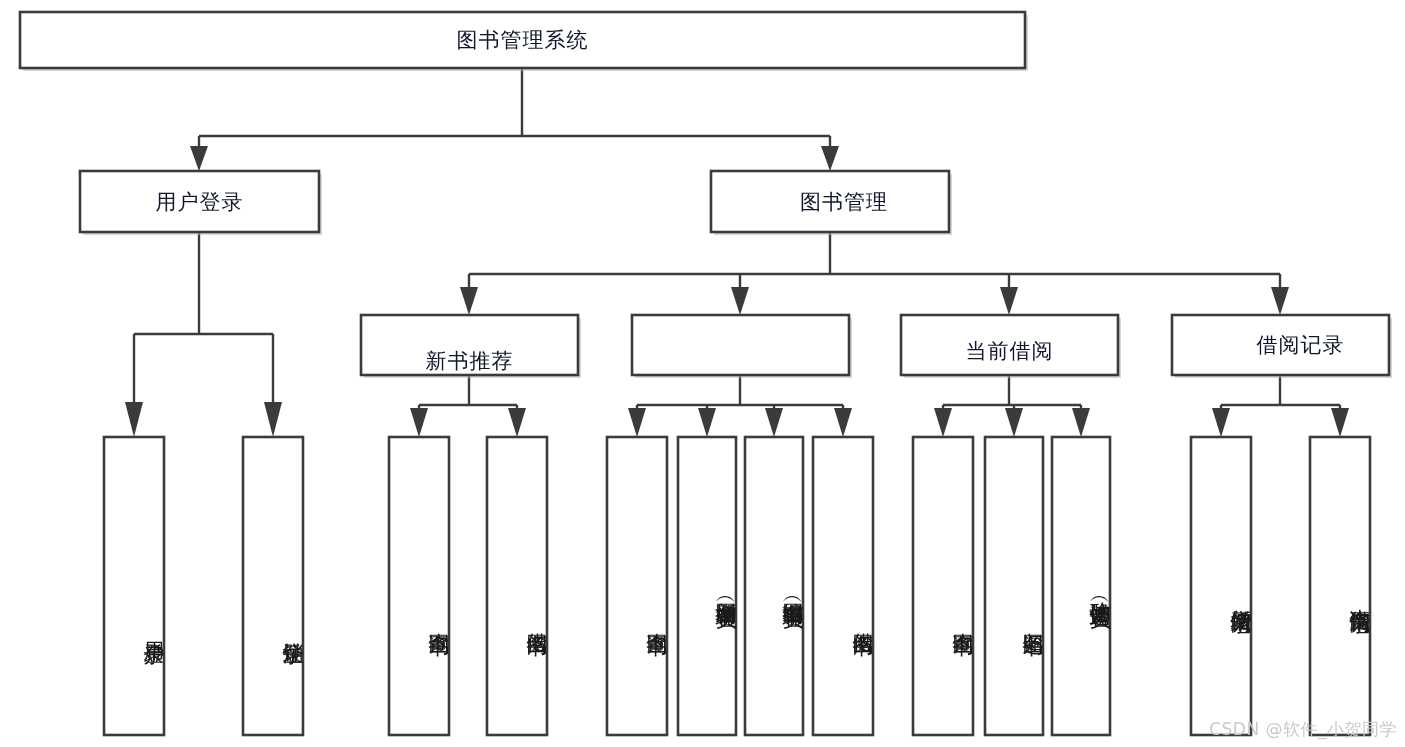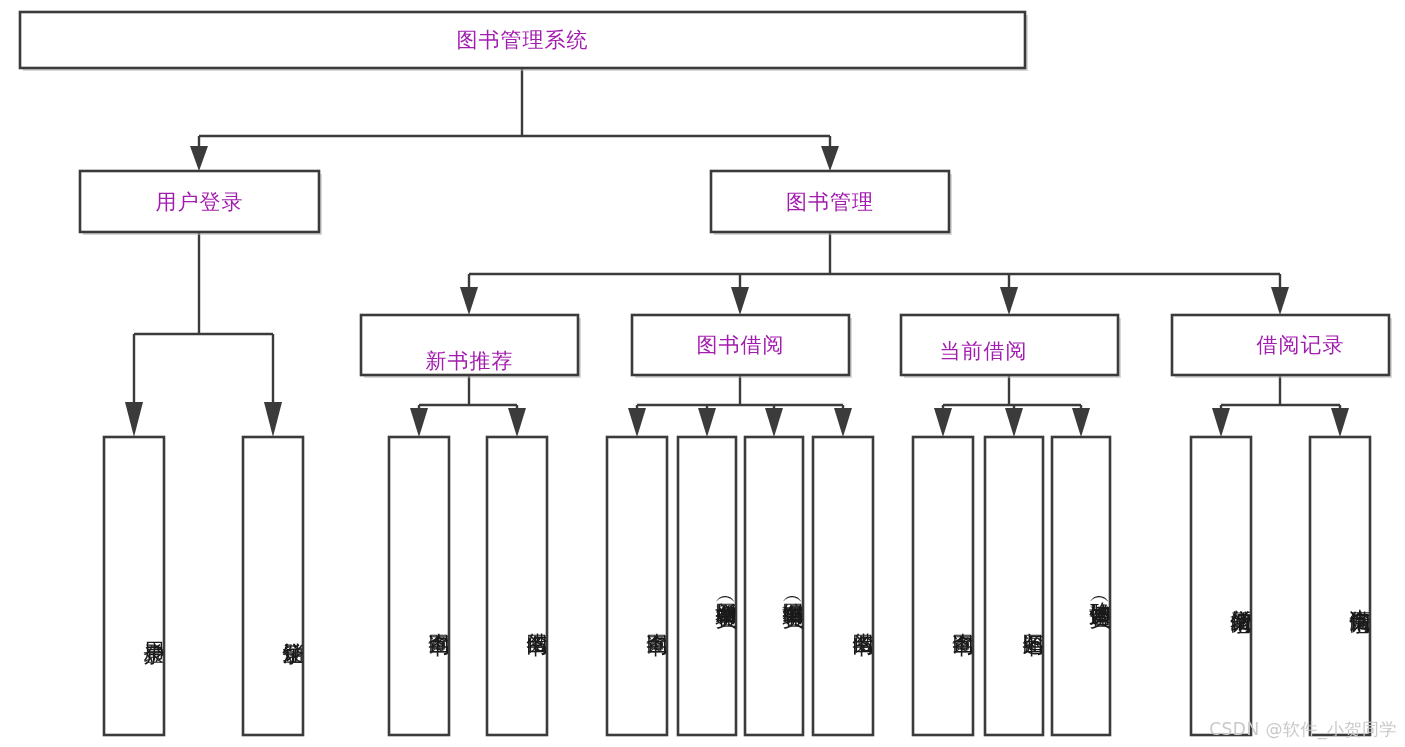--- a/index.html
+++ b/index.html
@@ -58,21 +58,21 @@
     white-space: nowrap;
     pointer-events: none;
   }
   .hlabel-box {
     position: absolute;
     display: flex;
     align-items: center;
     justify-content: center;
     font-family: "DejaVu Sans", "Liberation Sans", sans-serif;
     font-size: 21px;
-    color: #a21caf;
+    color: #0f172a;
     letter-spacing: 1px;
     white-space: nowrap;
     pointer-events: none;
   }
   #watermark {
     position: absolute;
     right: 8px;
     bottom: 6px;
     font-family: "DejaVu Sans", "Liberation Sans", sans-serif;
     font-size: 17px;
@@ -215,25 +215,24 @@
       <rect class="node-rect" x="985" y="437" width="58" height="298"></rect>
       <rect class="node-rect" x="1052" y="437" width="58" height="298"></rect>
       <rect class="node-rect" x="1191" y="437" width="60" height="298"></rect>
       <rect class="node-rect" x="1310" y="437" width="60" height="298"></rect>
     </g>
   </svg>
 
   <div class="hlabel-box" style="left:20px; top:12px; width:1005px; height:56px;">图书管理系统</div>
 
   <div class="hlabel-box" style="left:80px; top:171px; width:239px; height:61px;">用户登录</div>
-  <div class="hlabel-box" style="left:711px; top:171px; width:238px; height:61px;">图书管理</div>
+  <div class="hlabel-box" style="left:711px; top:171px; width:238px; height:61px;padding-left:14px;">图书管理</div>
 
   <div class="hlabel-box" style="left:361px; top:315px; width:217px; height:60px;margin-top:16px;">新书推荐</div>
-  <div class="hlabel-box" style="left:632px; top:315px; width:217px; height:60px;">图书借阅</div>
-  <div class="hlabel-box" style="left:875px; top:315px; width:217px; height:72px;">当前借阅</div>
+  <div class="hlabel-box" style="left:901px; top:315px; width:217px; height:72px;">当前借阅</div>
   <div class="hlabel-box" style="left:1172px; top:315px; width:217px; height:60px;padding-left:20px;">借阅记录</div>
 
   <div class="vlabel-box" style="left:104px; top:527px; width:60px; height:200px;">用户登录</div>
   <div class="vlabel-box" style="left:243px; top:527px; width:60px; height:200px;">注销登录</div>
   <div class="vlabel-box" style="left:389px; top:513px; width:60px; height:210px;">查询图书</div>
   <div class="vlabel-box" style="left:487px; top:513px; width:60px; height:210px;">借阅图书</div>
   <div class="vlabel-box" style="left:607px; top:513px; width:60px; height:210px;">查询图书</div>
   <div class="vlabel-box" style="left:678px; top:445px; width:58px; height:288px;">新增图书（管理员）</div>
   <div class="vlabel-box" style="left:745px; top:445px; width:58px; height:288px;">编辑图书（管理员）</div>
   <div class="vlabel-box" style="left:813px; top:513px; width:60px; height:210px;">借阅图书</div>

